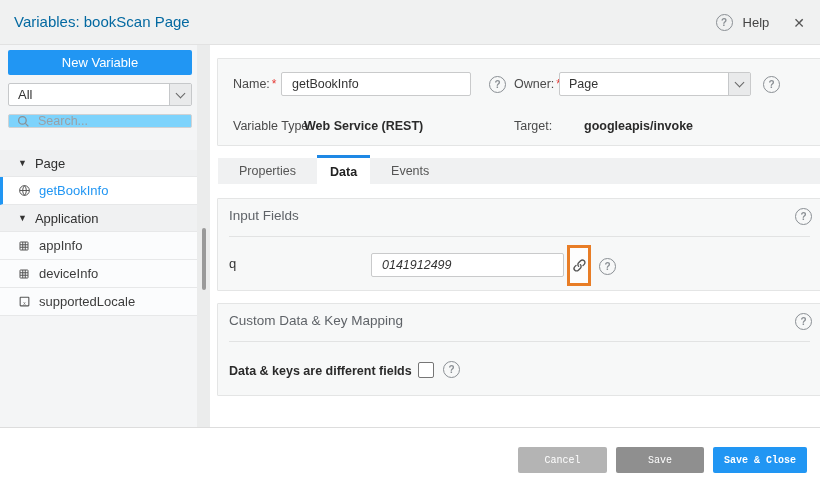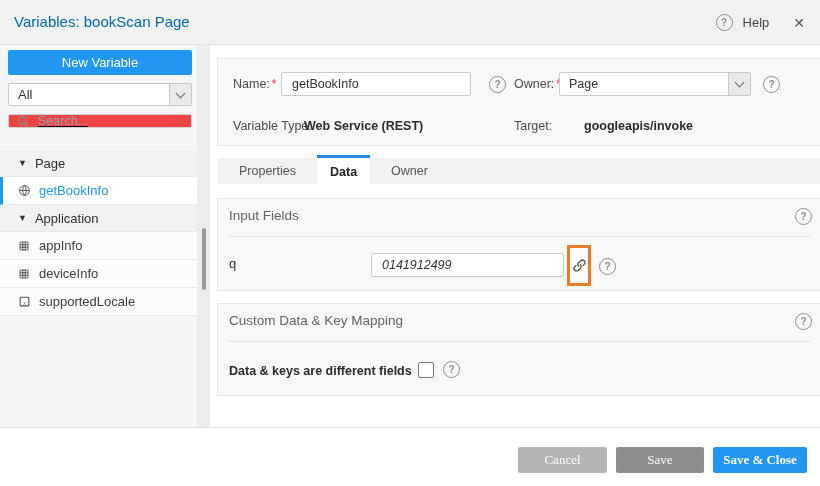--- a/index.html
+++ b/index.html
@@ -18,22 +18,22 @@
   .sidebar{position:absolute;left:0;top:45px;width:197px;height:382px;background:#f4f5f6;}
   .btn-new{position:absolute;left:8px;top:5px;width:184px;height:25px;background:#2196f3;color:#fff;
            font-size:13px;border:none;border-radius:2px;display:flex;align-items:center;justify-content:center;cursor:pointer;}
   .sel-all{position:absolute;left:8px;top:38px;width:184px;height:23px;background:#fff;border:1px solid #c6c8ca;
            border-radius:2px;box-sizing:border-box;display:flex;align-items:center;font-size:13px;color:#333;}
   .sel-all .sel-text{padding-left:9px;flex:1;}
   .chevbox{width:21px;height:100%;background:#e9eaeb;border-left:1px solid #c6c8ca;display:flex;
            align-items:center;justify-content:center;}
   .chev{width:6px;height:6px;border-right:1.4px solid #666;border-bottom:1.4px solid #666;
         transform:rotate(45deg);margin-top:-3px;}
-  .search-box{position:absolute;left:8px;top:69px;width:184px;height:14px;background:#ef4444;border:1px solid #d0d2d4;
-              border-radius:2px;box-sizing:border-box;display:flex;align-items:center;text-decoration:underline;}
+  .search-box{position:absolute;left:8px;top:69px;width:184px;height:14px;background:#7dd3fc;border:1px solid #d0d2d4;
+              border-radius:2px;box-sizing:border-box;display:flex;align-items:center;}
   .search-box svg{margin:0 6px 0 8px;flex:none;}
   .search-box input{border:none;outline:none;font-size:12.5px;color:#333;width:140px;background:transparent;
                     font-family:"Liberation Sans",sans-serif;}
   .search-box input::placeholder{color:#9aa0a6;}
   .tree{position:absolute;left:0;top:105px;width:197px;}
   .trow{display:flex;align-items:center;border-bottom:1px solid #e7e8e9;box-sizing:border-box;background:#fbfcfd;}
   .trow.group{height:27px;background:#f0f1f2;padding-left:18px;}
   .trow.item{height:28px;padding-left:17px;}
   .trow.item.selected{background:#fff;border-left:3px solid #2196f3;padding-left:14px;}
   .tri{font-size:9px;color:#333;margin-right:8px;}
@@ -87,22 +87,22 @@
          box-sizing:border-box;background:#fdfdfd;display:flex;align-items:center;justify-content:center;}
   .link-btn{display:flex;align-items:center;justify-content:center;cursor:pointer;}
   .inputbox .q3{position:absolute;left:381px;top:59px;}
   .custombox .cb-label{position:absolute;left:11px;top:60px;font-size:12.5px;font-weight:bold;color:#2b2b2b;}
   .custombox .cb-box{position:absolute;left:200px;top:58px;width:14px;height:14px;border:1px solid #767676;
                      border-radius:2px;background:#fff;cursor:pointer;}
   .custombox .q4{position:absolute;left:225px;top:57px;}
   
   .footer{position:absolute;left:0;top:427px;width:820px;height:59px;background:#fff;border-top:1px solid #dddddd;
           box-sizing:border-box;}
-  .fbtn{position:absolute;top:19px;height:26px;border:none;border-radius:2px;color:#fff;font-size:13px;
-        font-family:Liberation Serif, serif;cursor:pointer;}
+  .fbtn{position:absolute;top:19px;height:26px;border:none;border-radius:2px;color:#fff;font-size:10px;
+        font-family:Liberation Mono, monospace;cursor:pointer;}
   .fbtn.cancel{left:518px;width:89px;background:#b4b4b4;}
   .fbtn.save{left:616px;width:88px;background:#8f8f8f;}
   .fbtn.saveclose{left:713px;width:94px;background:#2196f3;font-weight:bold;}
 </style>
 </head>
 <body>
 
 <div class="app">
 
   <div class="header">
@@ -205,21 +205,21 @@
         <span class="vt-l flabel">Variable Type:</span>
         <span class="vt-v fvalue">Web Service (REST)</span>
         <span class="tg-l flabel">Target:</span>
         <span class="tg-v fvalue">googleapis/invoke</span>
       </div>
     </div>
 
     <div class="tabbar">
       <div class="tab">Properties</div>
       <div class="tab active">Data</div>
-      <div class="tab">Owner</div>
+      <div class="tab">Events</div>
     </div>
 
     <div class="panel inputbox">
       <div class="sec-title">Input Fields</div>
       <span class="sec-help help-circ">?</span>
       <div class="sec-div"></div>
       <div class="p-label">q</div>
       <input class="txt-input p-input" value="0141912499" style="">
       <div class="annot">
         <span class="link-btn">

